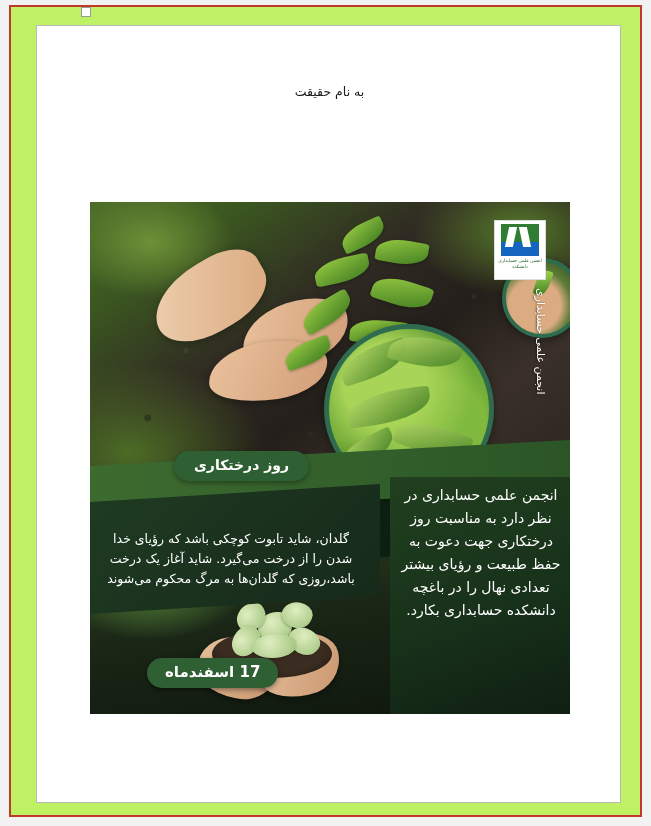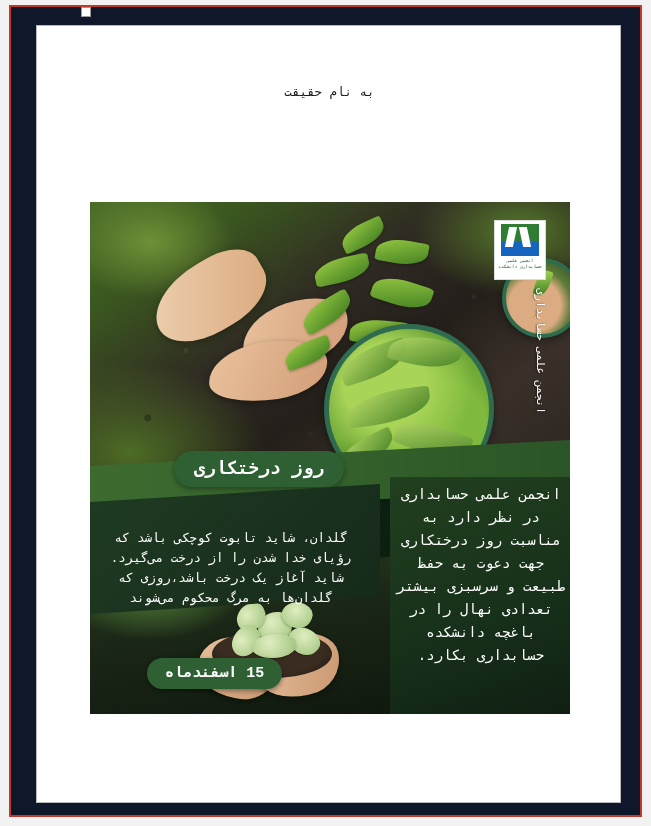--- a/index.html
+++ b/index.html
@@ -5,21 +5,21 @@
   html,body{margin:0;padding:0;}
   body{
     width:651px;height:826px;
     background:#f2f2f2;
     font-family:"DejaVu Sans","Liberation Sans",sans-serif;
     overflow:hidden;
   }
   
   .page-frame{
     position:absolute;left:9px;top:5px;width:633px;height:812px;
-    border:2px solid #c0392b;background:#0f172a;box-sizing:border-box;font-family:Liberation Mono, monospace;
+    border:2px solid #c0392b;background:#bef264;box-sizing:border-box;
   }
   
   .doc-canvas{
     position:absolute;left:25px;top:18px;width:585px;height:778px;
     border:1px solid #b9b9b9;background:#ffffff;box-sizing:border-box;
   }
   .ruler-mark{
     position:absolute;left:70px;top:0px;width:8px;height:8px;
     border:1px solid #9a9a9a;background:#fff;
   }
@@ -116,21 +116,21 @@
   
   .mid-band{
     position:absolute;left:0;top:238px;width:480px;height:70px;
     background:linear-gradient(90deg,#3d6b2f 0%,#33602b 55%,#2b5526 100%);
     clip-path:polygon(0 26px,480px 0,480px 52px,0 70px);
   }
   .title-pill{
     position:absolute;left:84px;top:249px;
     background:#2f6033;color:#ffffff;
     padding:6px 20px 8px 20px;border-radius:18px;
-    font-size:18px;font-weight:bold;
+    font-size:14px;font-weight:bold;
     box-shadow:0 2px 5px rgba(0,0,0,.35);
   }
 
   
   .quote-panel{
     position:absolute;left:0;top:282px;width:290px;height:130px;
     background:linear-gradient(135deg,#1f3b22 0%,#16291a 100%);
     clip-path:polygon(0 18px,290px 0,290px 112px,0 130px);
   }
   .quote-text{
@@ -275,19 +275,19 @@
         <div class="pet" style="left:54px;top:8px;width:30px;height:26px;transform:rotate(25deg);"></div>
         <div class="pet" style="left:2px;top:34px;width:32px;height:26px;transform:rotate(-40deg);"></div>
         <div class="pet" style="left:60px;top:34px;width:32px;height:26px;transform:rotate(40deg);"></div>
         <div class="pet" style="left:24px;top:40px;width:44px;height:24px;"></div>
       </div>
 
       <div class="quote-panel"></div>
       <div class="quote-text">گلدان، شاید تابوت کوچکی باشد که رؤیای خدا شدن را از درخت می‌گیرد. شاید آغاز یک درخت باشد،روزی که گلدان‌ها به مرگ محکوم می‌شوند</div>
 
       <div class="right-col"></div>
-      <div class="right-text">انجمن علمی حسابداری در نظر دارد به مناسبت روز درختکاری جهت دعوت به حفظ طبیعت و سرسبزی بیشتر تعدادی نهال را در باغچه دانشکده حسابداری بکارد.</div>
-
-      <div class="date-pill">15 اسفندماه</div>
+      <div class="right-text">انجمن علمی حسابداری در نظر دارد به مناسبت روز درختکاری جهت دعوت به حفظ طبیعت و رؤیای بیشتر تعدادی نهال را در باغچه دانشکده حسابداری بکارد.</div>
+
+      <div class="date-pill">17 اسفندماه</div>
 
     </div>
   </div>
 </div>
 
 </body></html>

